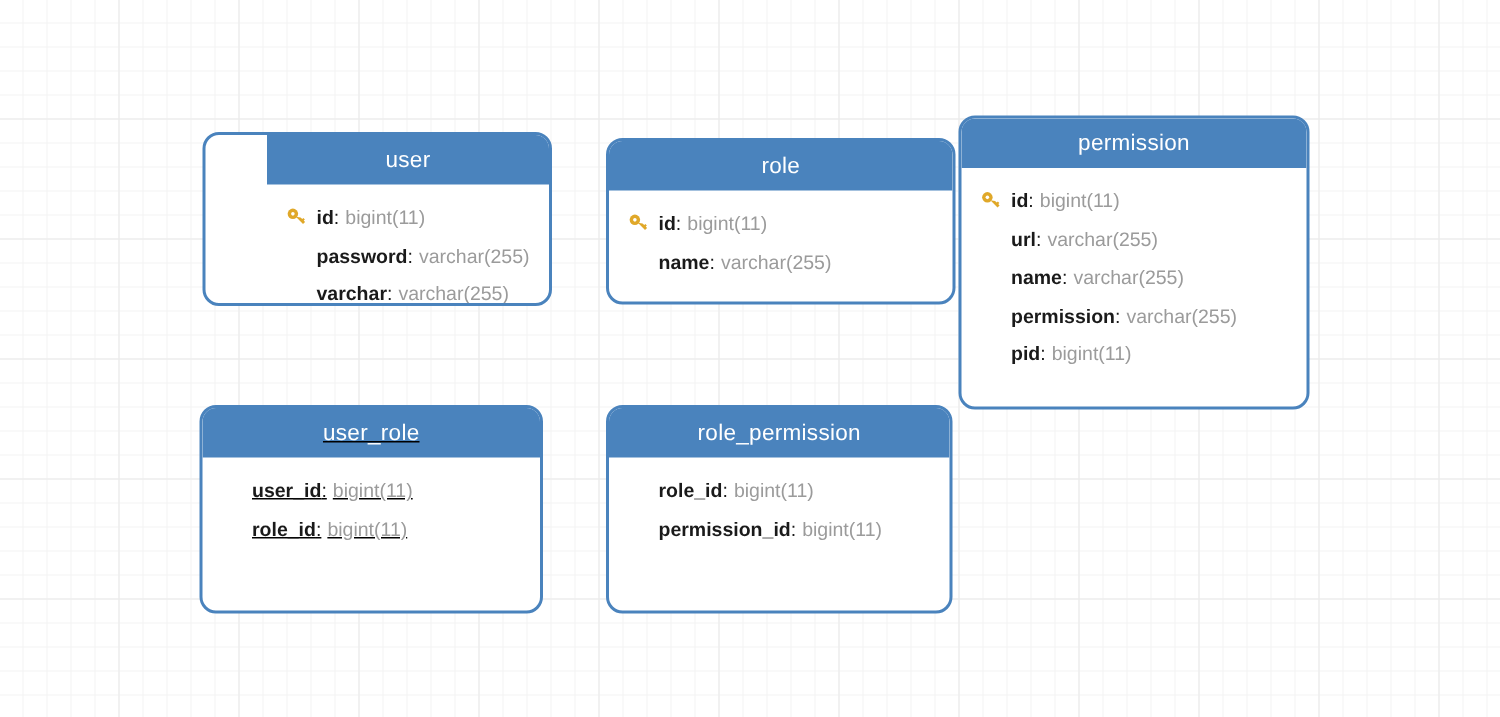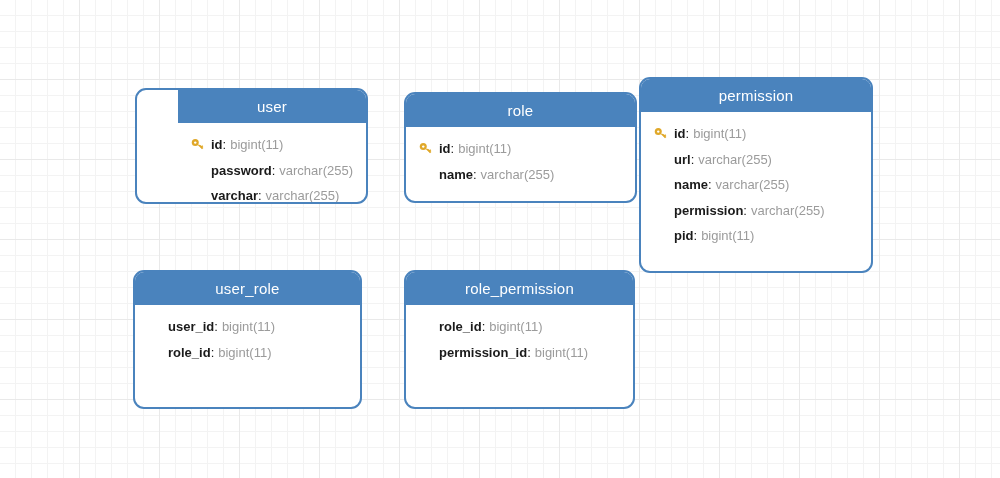--- a/index.html
+++ b/index.html
@@ -185,21 +185,21 @@
           <span class="field-type">varchar(255)</span>
         </div>
         <div class="field-row">
           <span class="key-slot"></span>
           <span class="field-name">pid</span>
           <span class="field-colon">:</span>
           <span class="field-type">bigint(11)</span>
         </div>
       </div>
     </div>
-    <div class="entity" style="left: 133px; top: 270px; width: 229px; height: 139px;">
+    <div class="entity" style="left: 133px; top: 270px; width: 229px; height: 139px; text-decoration: underline;">
       <div class="entity-header">
         <span>user_role</span>
       </div>
       <div class="entity-body">
         <div class="field-row">
           <span class="key-slot"></span>
           <span class="field-name">user_id</span>
           <span class="field-colon">:</span>
           <span class="field-type">bigint(11)</span>
         </div>

